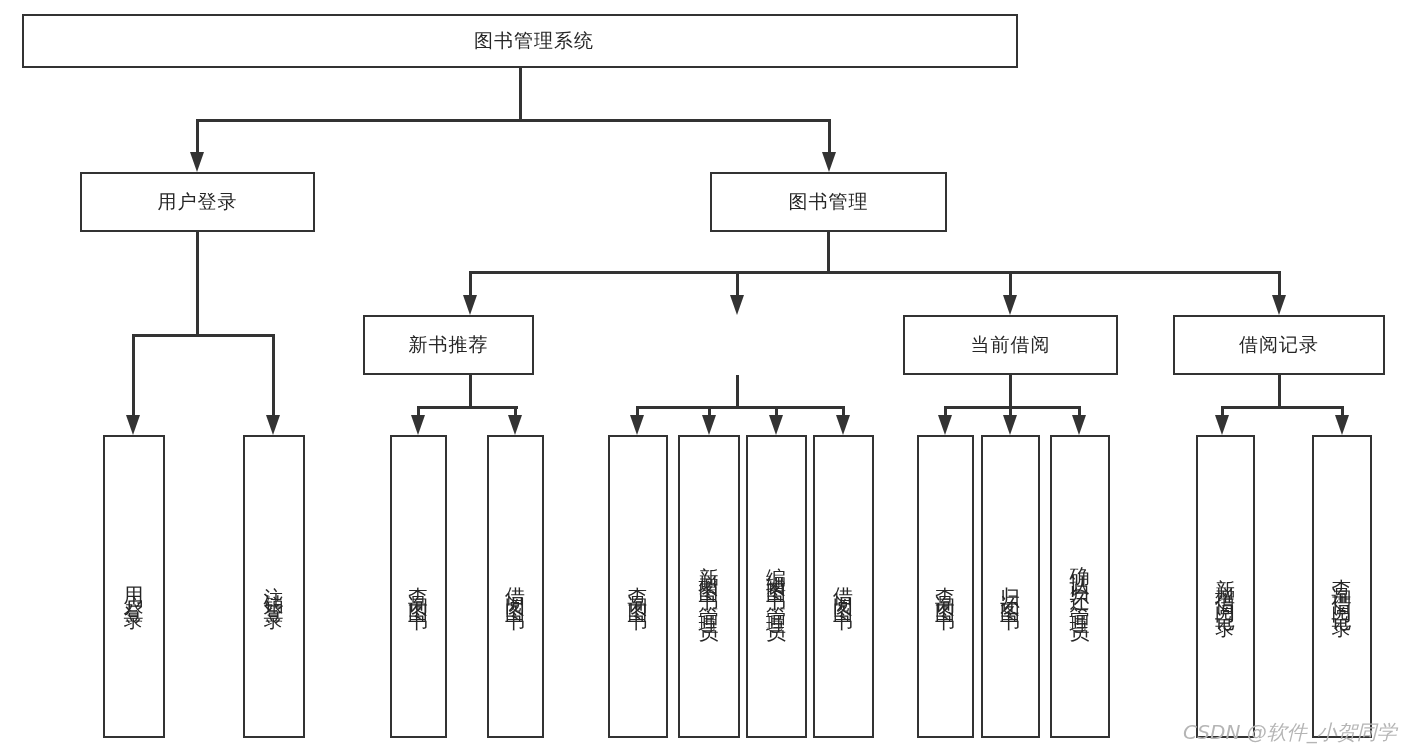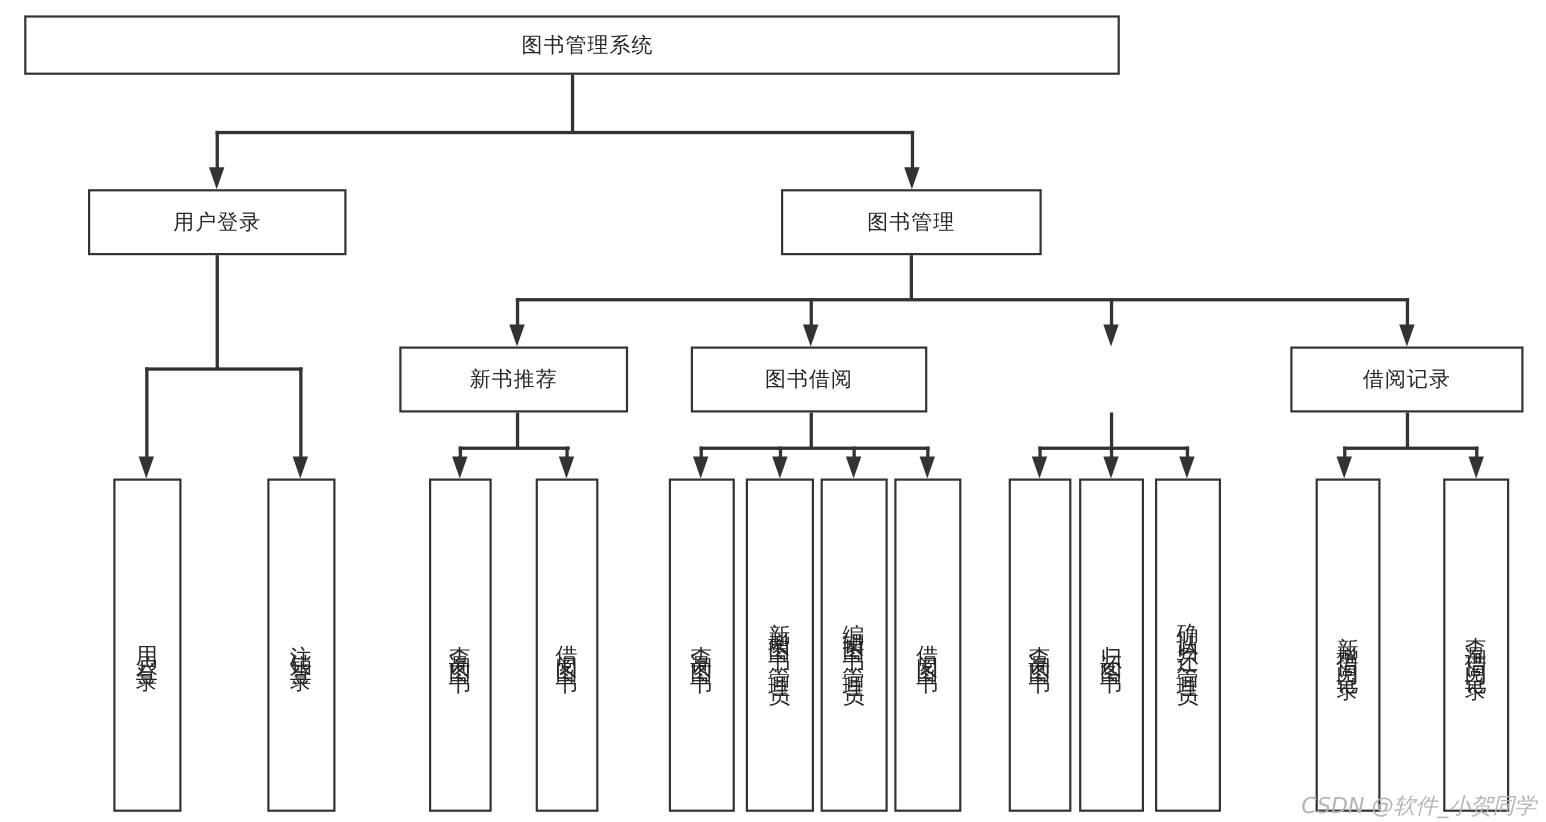--- a/index.html
+++ b/index.html
@@ -75,25 +75,25 @@
   <div class="line" style="left:469px;top:271px;width:812px;height:2.5px;"></div>
   <div class="line" style="left:469px;top:271px;width:2.5px;height:28px;"></div>
   <div class="line" style="left:736px;top:271px;width:2.5px;height:28px;"></div>
   <div class="line" style="left:1009px;top:271px;width:2.5px;height:28px;"></div>
   <div class="line" style="left:1278px;top:271px;width:2.5px;height:28px;"></div>
   <div class="arrow" style="left:463px;top:295px;"></div>
   <div class="arrow" style="left:730px;top:295px;"></div>
   <div class="arrow" style="left:1003px;top:295px;"></div>
   <div class="arrow" style="left:1272px;top:295px;"></div>
 
-  <div class="box" style="left:363px;top:315px;width:208px;height:60px;">
+  <div class="box" style="left:363px;top:315px;width:171px;height:60px;">
     <span class="hlabel">新书推荐</span>
   </div>
-  <div class="box" style="left:628px;top:315px;width:215px;height:60px;">
-    <span class="hlabel">图书借阅</span>
+  <div class="box" style="left:903px;top:315px;width:215px;height:60px;">
+    <span class="hlabel">当前借阅</span>
   </div>
   <div class="box" style="left:1173px;top:315px;width:212px;height:60px;">
     <span class="hlabel">借阅记录</span>
   </div>
 
   <div class="line" style="left:469px;top:375px;width:2.5px;height:33px;"></div>
   <div class="line" style="left:417px;top:406px;width:101px;height:2.5px;"></div>
   <div class="line" style="left:417px;top:406px;width:2.5px;height:12px;"></div>
   <div class="line" style="left:514px;top:406px;width:2.5px;height:12px;"></div>
   <div class="arrow" style="left:411px;top:415px;"></div>

